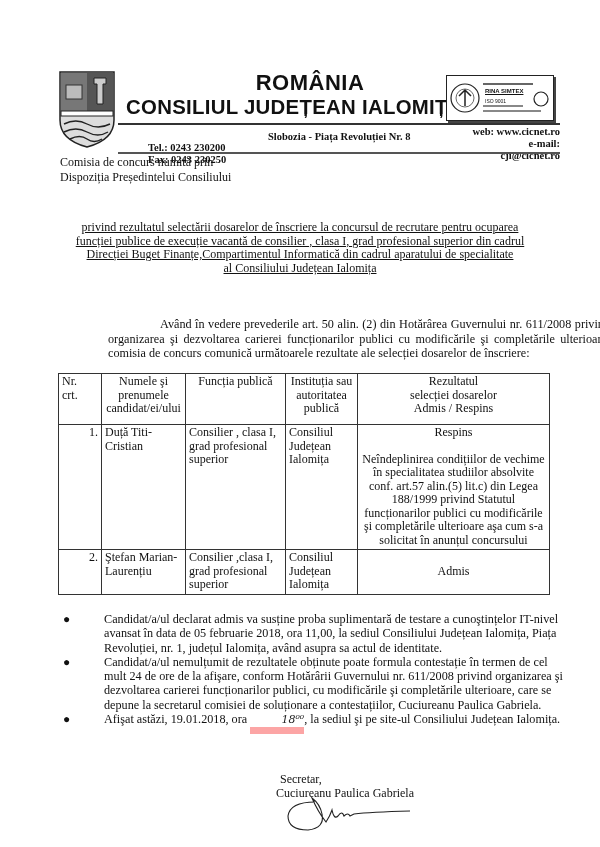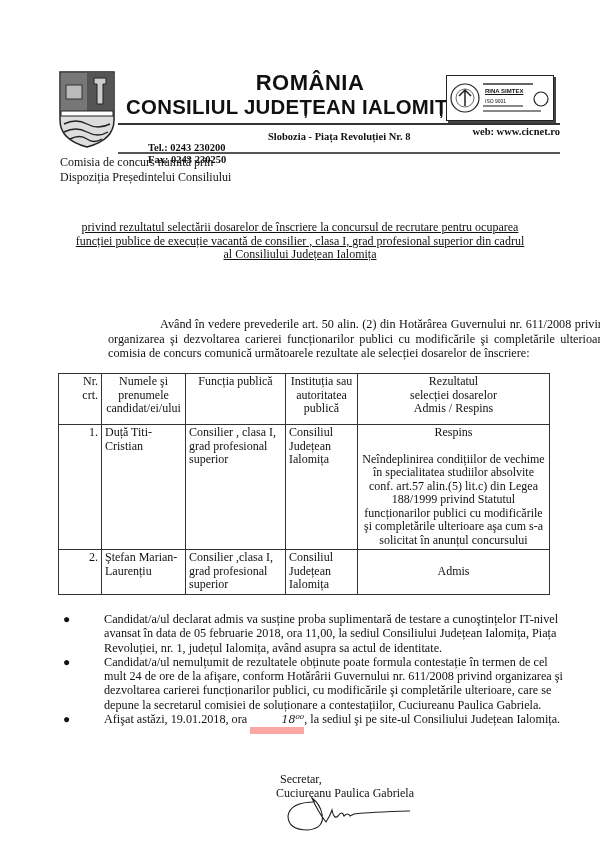--- a/index.html
+++ b/index.html
@@ -32,21 +32,21 @@
 
   
   #intro { left:60px; top:317px; width:502px; font-size:12.2px; line-height:14.5px; text-align:justify;margin-left:48px; }
   #intro .indent { display:inline-block; width:52px; }
 
   
   #results-table { left:58px; top:373px; border-collapse:collapse; font-size:12px; line-height:13.5px; }
   #results-table td { border:1px solid #333; vertical-align:top; padding:1px 3px; }
   .c1 { width:36px; } .c2 { width:77px; } .c3 { width:93px; } .c4 { width:65px; } .c5 { width:185px;margin-left:45px; }
   .hdr td { height:48px; text-align:center; }
-  .hdr td.c1 { text-align:right; }
+  .hdr td.c1 { text-align:left; }
   .r1 td { height:122px; } .r2 td { height:42px; }
   .num { text-align:right; }
   .res { text-align:center; }
   .gap { height:13px; }
 
   
   #notes { left:60px; top:612px; width:510px; font-size:12.2px; line-height:14.3px; margin:0; padding:0; list-style:none; }
   #notes li { position:relative; padding-left:44px; margin:0; }
   #notes li .bullet { position:absolute; left:3px; top:0; font-size:12px; }
   .hand { font-family:"DejaVu Serif", serif; font-style:italic; font-size:11px; border-bottom:7px solid #fca5a5;
@@ -88,31 +88,33 @@
 </div>
 
 <div id="rule1" class="abs"></div>
 <div id="tel" class="abs contact">
   <div>Tel.: 0243 230200</div>
   <div>Fax: 0243 230250</div>
 </div>
 <div id="address" class="abs">Slobozia - Piața Revoluției Nr. 8</div>
 <div id="web" class="abs contact">
   <div>web: www.cicnet.ro</div>
+  <div>e-mail: cji@cicnet.ro</div>
 </div>
 <div id="rule2" class="abs"></div>
 
 <div id="committee" class="abs">
   <div>Comisia de concurs numită prin</div>
   <div>Dispoziția Președintelui Consiliului</div>
 </div>
 
 <div id="title" class="abs">
   <div>privind rezultatul selectării dosarelor de înscriere la concursul de recrutare pentru ocuparea</div>
   <div>funcției publice de execuție vacantă de consilier , clasa I, grad profesional superior din  cadrul</div>
+  <div>Direcției  Buget Finanțe,Compartimentul Informatică din  cadrul aparatului de specialitate</div>
   <div>al Consiliului Județean Ialomița</div>
 </div>
 
 <div id="intro" class="abs"><span class="indent"></span><span>Având în vedere prevederile art. 50 alin. (2) din Hotărârea Guvernului nr. 611/2008 privind organizarea şi dezvoltarea carierei funcționarilor publici cu modificările şi completările ulterioare, comisia de concurs comunică următoarele rezultate ale selecției dosarelor de înscriere:</span></div>
 
 <table id="results-table" class="abs">
   <tbody>
       <tr class="hdr">
     <td class="c1">
           <div>Nr.</div>

